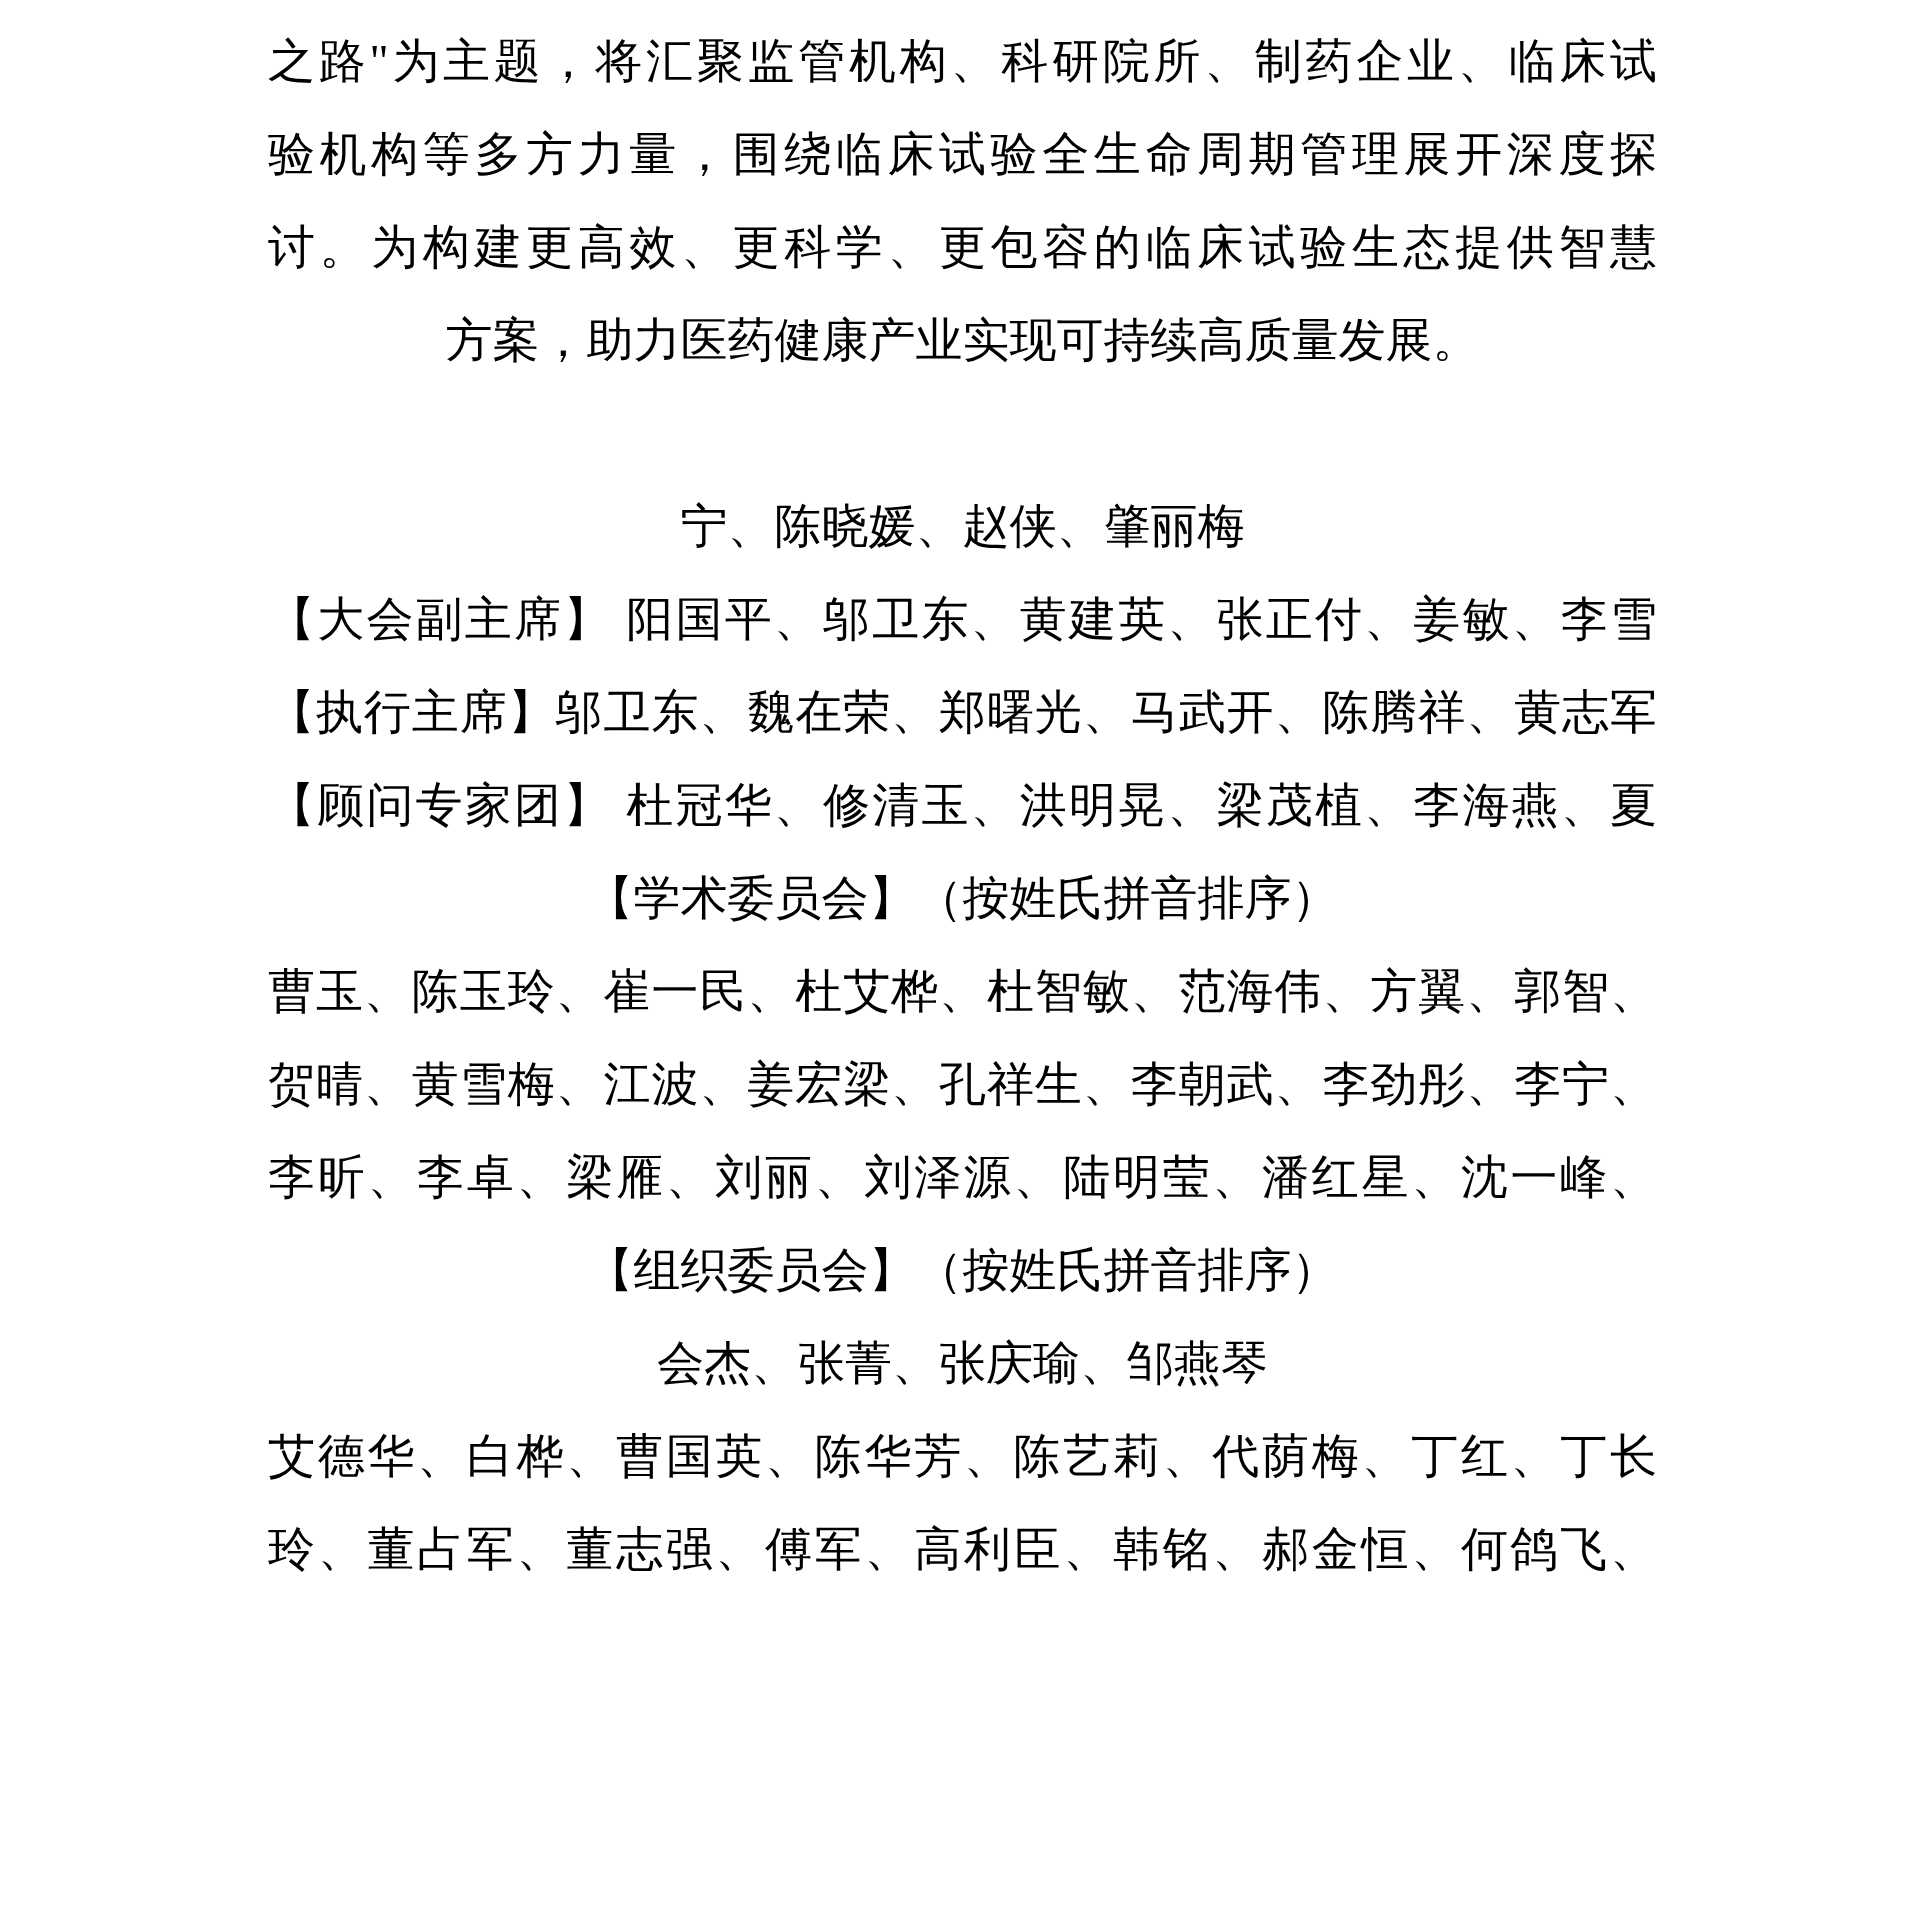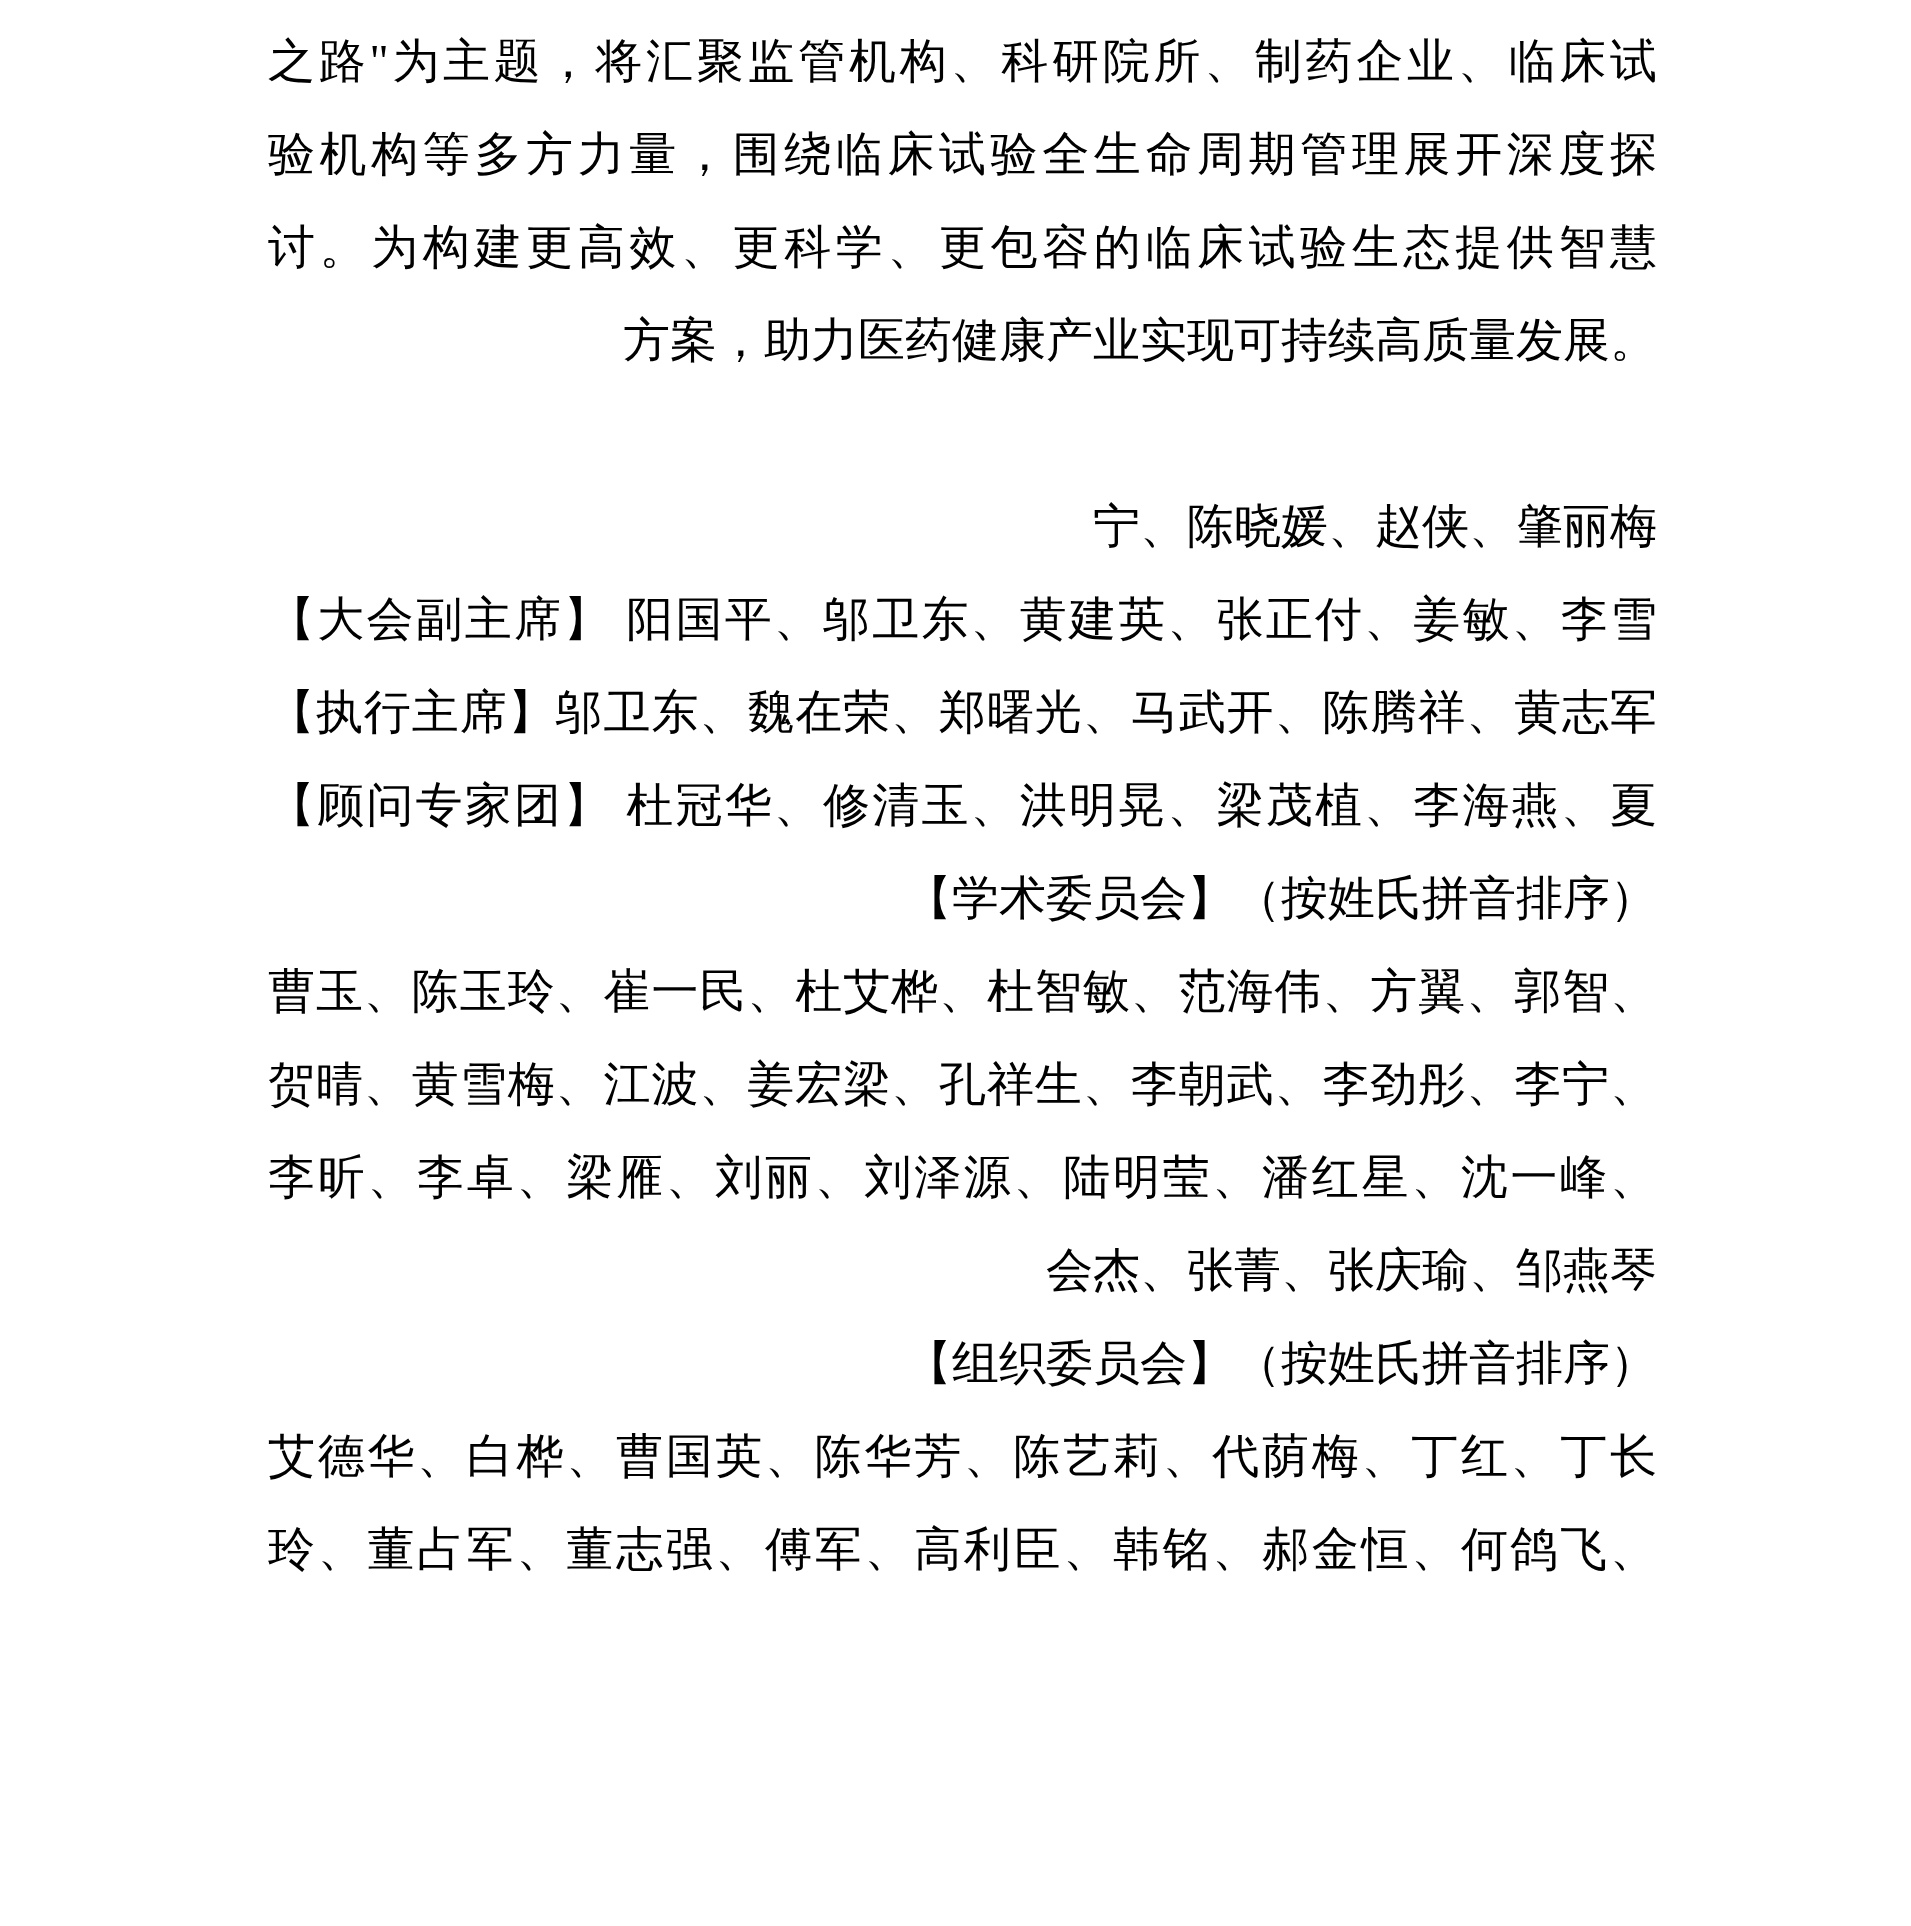--- a/index.html
+++ b/index.html
@@ -24,40 +24,40 @@
     color: #000000;
     white-space: normal;
     word-break: keep-all;
   }
   .line.j {
     text-align: justify;
     text-align-last: justify;
     text-justify: inter-character;
   }
   .line.l {
-    text-align: right;
+    text-align: center;
   }
 </style>
 </head>
 <body>
 
 <div class="page">
   <div id="text-lines">
       <div class="line j">之路"为主题，将汇聚监管机构、科研院所、制药企业、临床试</div>
       <div class="line j">验机构等多方力量，围绕临床试验全生命周期管理展开深度探</div>
       <div class="line j">讨。为构建更高效、更科学、更包容的临床试验生态提供智慧</div>
       <div class="line l">方案，助力医药健康产业实现可持续高质量发展。</div>
       <div class="line l"></div>
       <div class="line l">宁、陈晓媛、赵侠、肇丽梅</div>
       <div class="line j">【大会副主席】 阳国平、邬卫东、黄建英、张正付、姜敏、李雪</div>
       <div class="line j">【执行主席】邬卫东、魏在荣、郑曙光、马武开、陈腾祥、黄志军</div>
       <div class="line j">【顾问专家团】 杜冠华、修清玉、洪明晃、梁茂植、李海燕、夏</div>
       <div class="line l">【学术委员会】（按姓氏拼音排序）</div>
       <div class="line j">曹玉、陈玉玲、崔一民、杜艾桦、杜智敏、范海伟、方翼、郭智、</div>
       <div class="line j">贺晴、黄雪梅、江波、姜宏梁、孔祥生、李朝武、李劲彤、李宁、</div>
       <div class="line j">李昕、李卓、梁雁、刘丽、刘泽源、陆明莹、潘红星、沈一峰、</div>
+      <div class="line l">【组织委员会】（按姓氏拼音排序）</div>
       <div class="line l">会杰、张菁、张庆瑜、邹燕琴</div>
-      <div class="line l">【组织委员会】（按姓氏拼音排序）</div>
       <div class="line j">艾德华、白桦、曹国英、陈华芳、陈艺莉、代荫梅、丁红、丁长</div>
       <div class="line j">玲、董占军、董志强、傅军、高利臣、韩铭、郝金恒、何鸽飞、</div>
     </div>
 </div>
 
 
 </body></html>

